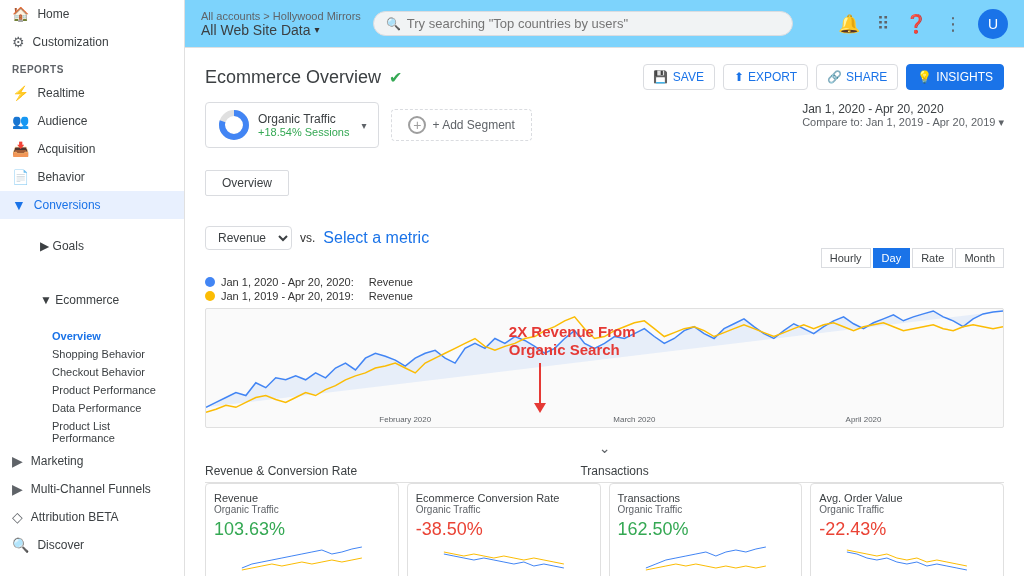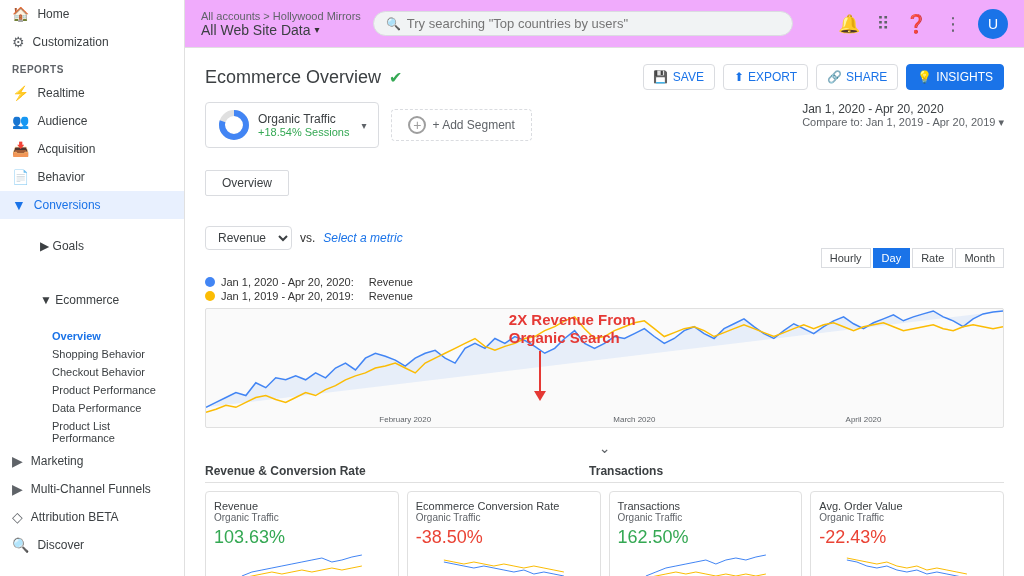--- a/index.html
+++ b/index.html
@@ -75,21 +75,21 @@
       overflow: hidden;
     }
 
     
     #topbar {
       height: 48px;
       display: flex;
       align-items: center;
       padding: 0 16px;
       border-bottom: 1px solid #e0e0e0;
-      background: #f0abfc;
+      background: #7dd3fc;
       gap: 12px;
     }
     .breadcrumb {
       font-size: 11px;
       color: #5f6368;
       white-space: nowrap;
     }
     .account-name { font-size: 14px; font-weight: 500; color: #3c4043; }
     .search-bar {
       flex: 1;
@@ -255,21 +255,21 @@
       font-size: 12px;
     }
     .metric-dropdown {
       border: 1px solid #dadce0;
       border-radius: 4px;
       padding: 3px 8px;
       font-size: 12px;
       background: #fff;
       color: #3c4043;
     }
-    .select-metric-link { color: #1a73e8; font-size: 12px; cursor: pointer; font-style: italic; }
+    .select-metric-link { color: #1a73e8; font-size: 16px; cursor: pointer; }
     .time-buttons {
       display: flex;
       gap: 2px;
     }
     .time-btn {
       padding: 3px 8px;
       border: 1px solid #dadce0;
       background: #fff;
       font-size: 11px;
       cursor: pointer;
@@ -320,23 +320,23 @@
       color: #e53935;
       line-height: 1.2;
     }
 
     
     .metrics-section {
       margin-bottom: 12px;
     }
     .metrics-title {
       font-size: 12px;
-      font-weight: 700;
-      color: #3c4043;
-      margin-bottom: 8px;
+      font-weight: 400;
+      color: #3c4043;
+      margin-bottom: 0;
       border-bottom: 1px solid #e0e0e0;
       padding-bottom: 4px;
     }
     .metrics-grid {
       display: grid;
       grid-template-columns: repeat(4, 1fr);
       gap: 8px;
     }
     .metric-card {
       border: 1px solid #e0e0e0;
@@ -578,21 +578,21 @@
         <polyline fill="rgba(66,133,244,0.1)" stroke="#4285f4" stroke-width="1.5" points="0,100 10,95 20,90 30,85 40,88 50,75 60,80 70,70 80,72 90,68 100,72 110,65 120,70 130,60 140,55 150,62 160,50 170,45 180,48 190,52 200,58 210,50 220,45 230,42 240,50 250,55 260,40 270,35 280,40 290,30 300,35 310,28 320,32 330,38 340,45 350,40 360,30 370,22 380,35 390,40 400,35 410,28 420,30 430,25 440,20 450,28 460,35 470,30 480,22 490,18 500,25 510,30 520,20 530,15 540,10 550,18 560,25 570,30 580,22 590,15 600,20 610,25 620,18 630,12 640,8 650,15 660,20 670,14 680,10 690,6 700,12 710,8 720,5 730,2 740,8 750,12 760,18 770,10 780,5 790,3 800,2"></polyline>
 
         <polyline fill="none" stroke="#fbbc04" stroke-width="1.5" points="0,105 10,102 20,98 30,100 40,95 50,90 60,88 70,92 80,95 90,90 100,85 110,88 120,82 130,78 140,72 150,68 160,65 170,60 180,58 190,55 200,60 210,65 220,55 230,50 240,45 250,40 260,35 270,30 280,38 290,42 300,38 310,35 320,30 330,28 340,22 350,18 360,12 370,8 380,20 390,30 400,28 410,22 420,18 430,14 440,12 450,20 460,28 470,24 480,20 490,18 500,22 510,28 520,24 530,20 540,16 550,20 560,24 570,28 580,24 590,20 600,16 610,20 620,16 630,14 640,18 650,22 660,18 670,16 680,14 690,18 700,22 710,20 720,18 730,16 740,20 750,22 760,18 770,16 780,18 790,20 800,18"></polyline>
 
         <text x="200" y="115" font-size="8" fill="#5f6368" text-anchor="middle">February 2020</text>
         <text x="430" y="115" font-size="8" fill="#5f6368" text-anchor="middle">March 2020</text>
         <text x="660" y="115" font-size="8" fill="#5f6368" text-anchor="middle">April 2020</text>
       </svg>
 
       
-      <div class="annotation-arrow" style="top:2px;left:38%;">
+      <div class="annotation-arrow" style="top:14px;left:38%;">
         <div class="annotation-text">2X Revenue From<br>Organic Search</div>
         <div style="display:flex;flex-direction:column;align-items:flex-start;margin-top:4px;">
           <div style="width:2px;height:40px;background:#e53935;margin-left:30px;"></div>
           <div style="width:0;height:0;border-left:6px solid transparent;border-right:6px solid transparent;border-top:10px solid #e53935;margin-left:25px;"></div>
         </div>
       </div>
     </div>
 
     
     <div style="text-align:center;margin-bottom:8px;">

